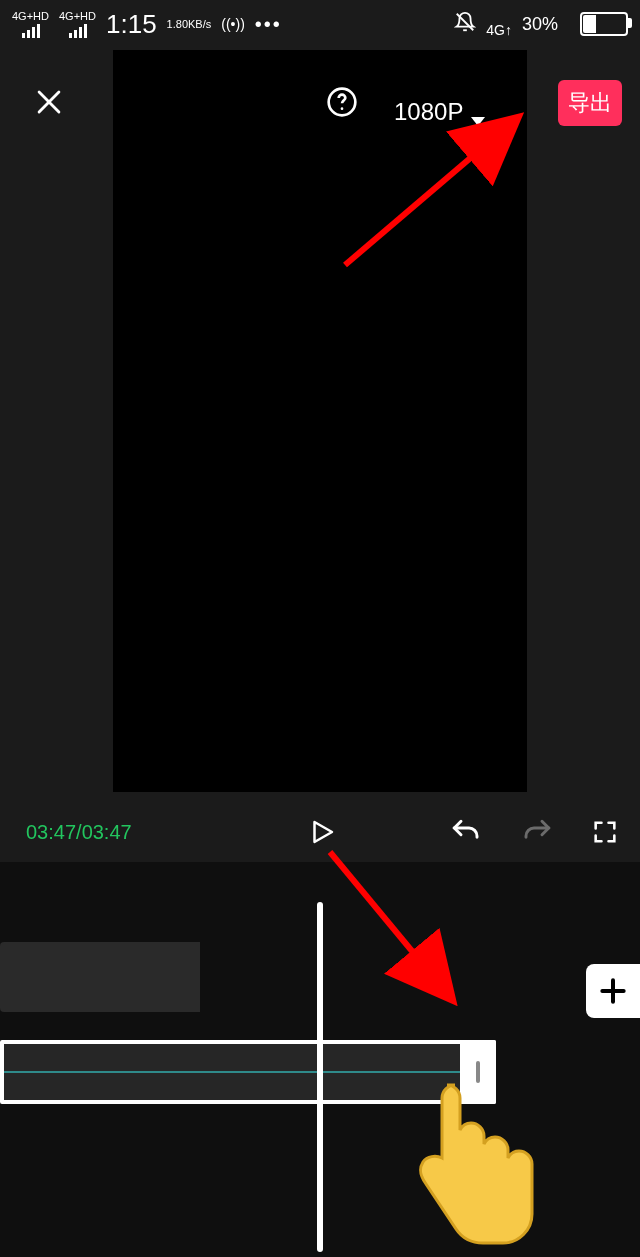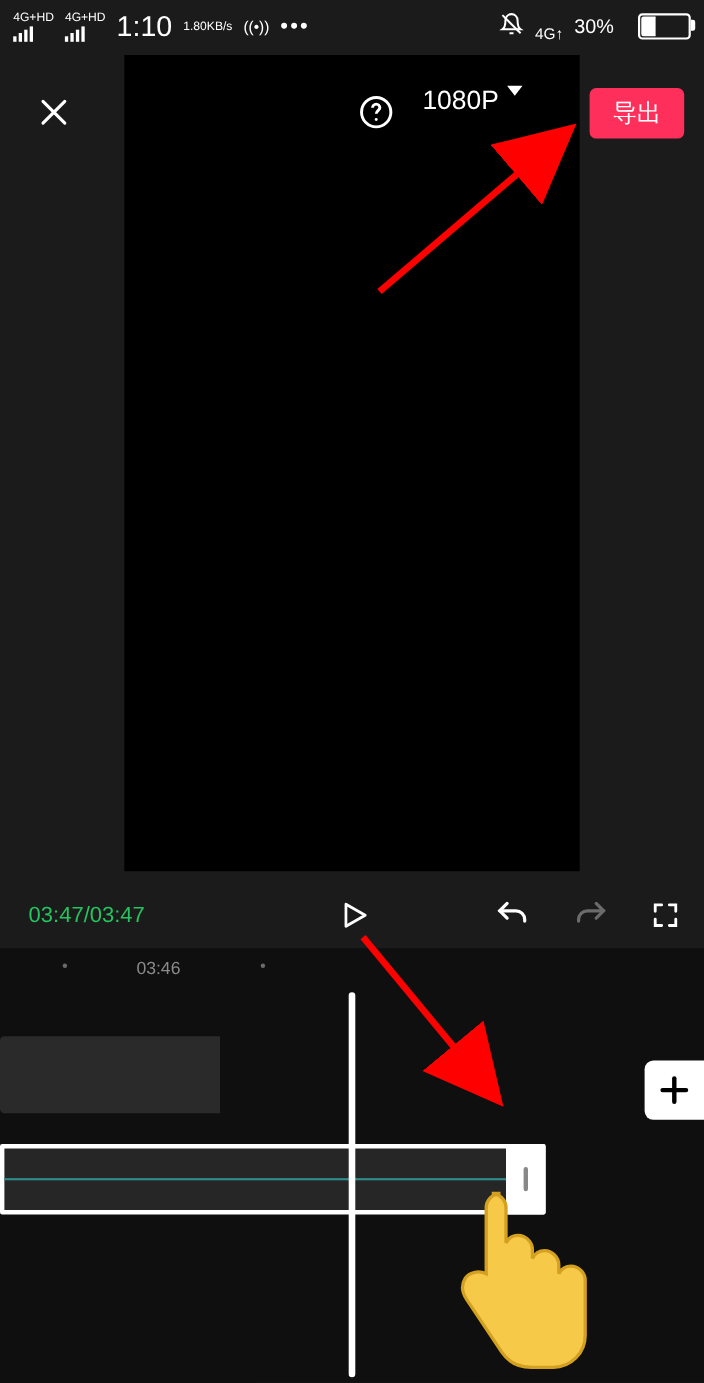--- a/index.html
+++ b/index.html
@@ -10,21 +10,21 @@
     color:#fff;
     position:relative;
     overflow:hidden;
   }
   .status-bar{
     position:absolute;left:0;top:0;width:100%;height:48px;
     display:flex;align-items:center;justify-content:space-between;
     padding:0 12px;box-sizing:border-box;color:#fff;font-size:18px;
   }
   .status-left,.status-right{display:flex;align-items:center;gap:10px;}
-  .sig{display:flex;flex-direction:column;font-size:11px;line-height:11px;}
+  .sig{display:flex;flex-direction:column;align-items:center;font-size:11px;line-height:11px;}
   .sig .bars{display:flex;align-items:flex-end;gap:2px;margin-top:2px;}
   .sig .bars span{width:3px;background:#fff;display:block;}
   .sig .bars span:nth-child(1){height:5px;}
   .sig .bars span:nth-child(2){height:8px;}
   .sig .bars span:nth-child(3){height:11px;}
   .sig .bars span:nth-child(4){height:14px;}
   .clock{font-size:26px;font-weight:500;}
   .kbs{display:flex;flex-direction:row;font-size:11px;line-height:11px;}
   .dots{letter-spacing:2px;font-size:20px;}
   .battery{display:flex;align-items:center;gap:22px;}
@@ -36,24 +36,24 @@
     position:absolute;left:113px;top:50px;width:414px;height:742px;
     background:#000;
   }
 
   .top-bar{
     position:absolute;left:0;top:78px;width:100%;height:48px;
     display:flex;align-items:center;
   }
   .close-btn{position:absolute;left:25px;top:0;width:48px;height:48px;display:flex;align-items:center;justify-content:center;cursor:pointer;}
   .help-btn{position:absolute;left:318px;top:0;width:48px;height:48px;display:flex;align-items:center;justify-content:center;cursor:pointer;}
-  .res-dd{position:absolute;left:384px;top:0;height:48px;display:flex;align-items:flex-start;gap:8px;font-size:24px;cursor:pointer;}
+  .res-dd{position:absolute;left:394px;top:0;height:48px;display:flex;align-items:flex-end;gap:8px;font-size:24px;cursor:pointer;}
   .res-dd .tri{width:0;height:0;border-left:7px solid transparent;border-right:7px solid transparent;border-top:9px solid #fff;}
   .export-btn{
-    position:absolute;right:18px;top:2px;width:86px;height:46px;
+    position:absolute;right:18px;top:2px;width:64px;height:46px;
     background:#ff2f5c;border-radius:6px;
     display:flex;align-items:center;justify-content:center;
     font-size:22px;color:#fff;cursor:pointer;font-weight:500;
   }
 
   .player-bar{
     position:absolute;left:0;top:808px;width:100%;height:48px;
     display:flex;align-items:center;
   }
   .time-display{position:absolute;left:26px;font-size:20px;color:#22c55e;}
@@ -124,21 +124,21 @@
     </div>
     <div class="sig">
       <span>4G+HD</span>
       <div class="bars">
           <span></span>
           <span></span>
           <span></span>
           <span></span>
         </div>
     </div>
-    <span class="clock">1:10</span>
+    <span class="clock">1:15</span>
     <div class="kbs">
       <span>1.80</span>
       <span>KB/s</span>
     </div>
     <span style="font-size:14px;">((•))</span>
     <span class="dots">•••</span>
   </div>
   <div class="status-right">
     <span>
       <svg width="22" height="22" viewBox="0 0 24 24" fill="none" stroke="#fff" stroke-width="2">
@@ -207,25 +207,20 @@
     <svg width="28" height="28" viewBox="0 0 24 24" stroke="#fff" stroke-width="2.2" fill="none" stroke-linecap="round">
       <path d="M4 9V4h5"></path>
         <path d="M20 9V4h-5"></path>
         <path d="M4 15v5h5"></path>
         <path d="M20 15v5h-5"></path>
     </svg>
   </div>
 </div>
 
 <div class="timeline">
-  <div class="ruler">
-    <div class="tick t1"></div>
-    <span class="lbl l1">03:46</span>
-    <div class="tick t2"></div>
-  </div>
   <div class="clip-track"></div>
   <div class="audio-track">
     <div class="wave"></div>
   </div>
   <div class="audio-handle"></div>
   <div class="playhead"></div>
 </div>
 
 <div class="add-btn">
   <svg width="32" height="32" viewBox="0 0 24 24" stroke="#000" stroke-width="3" stroke-linecap="round">

